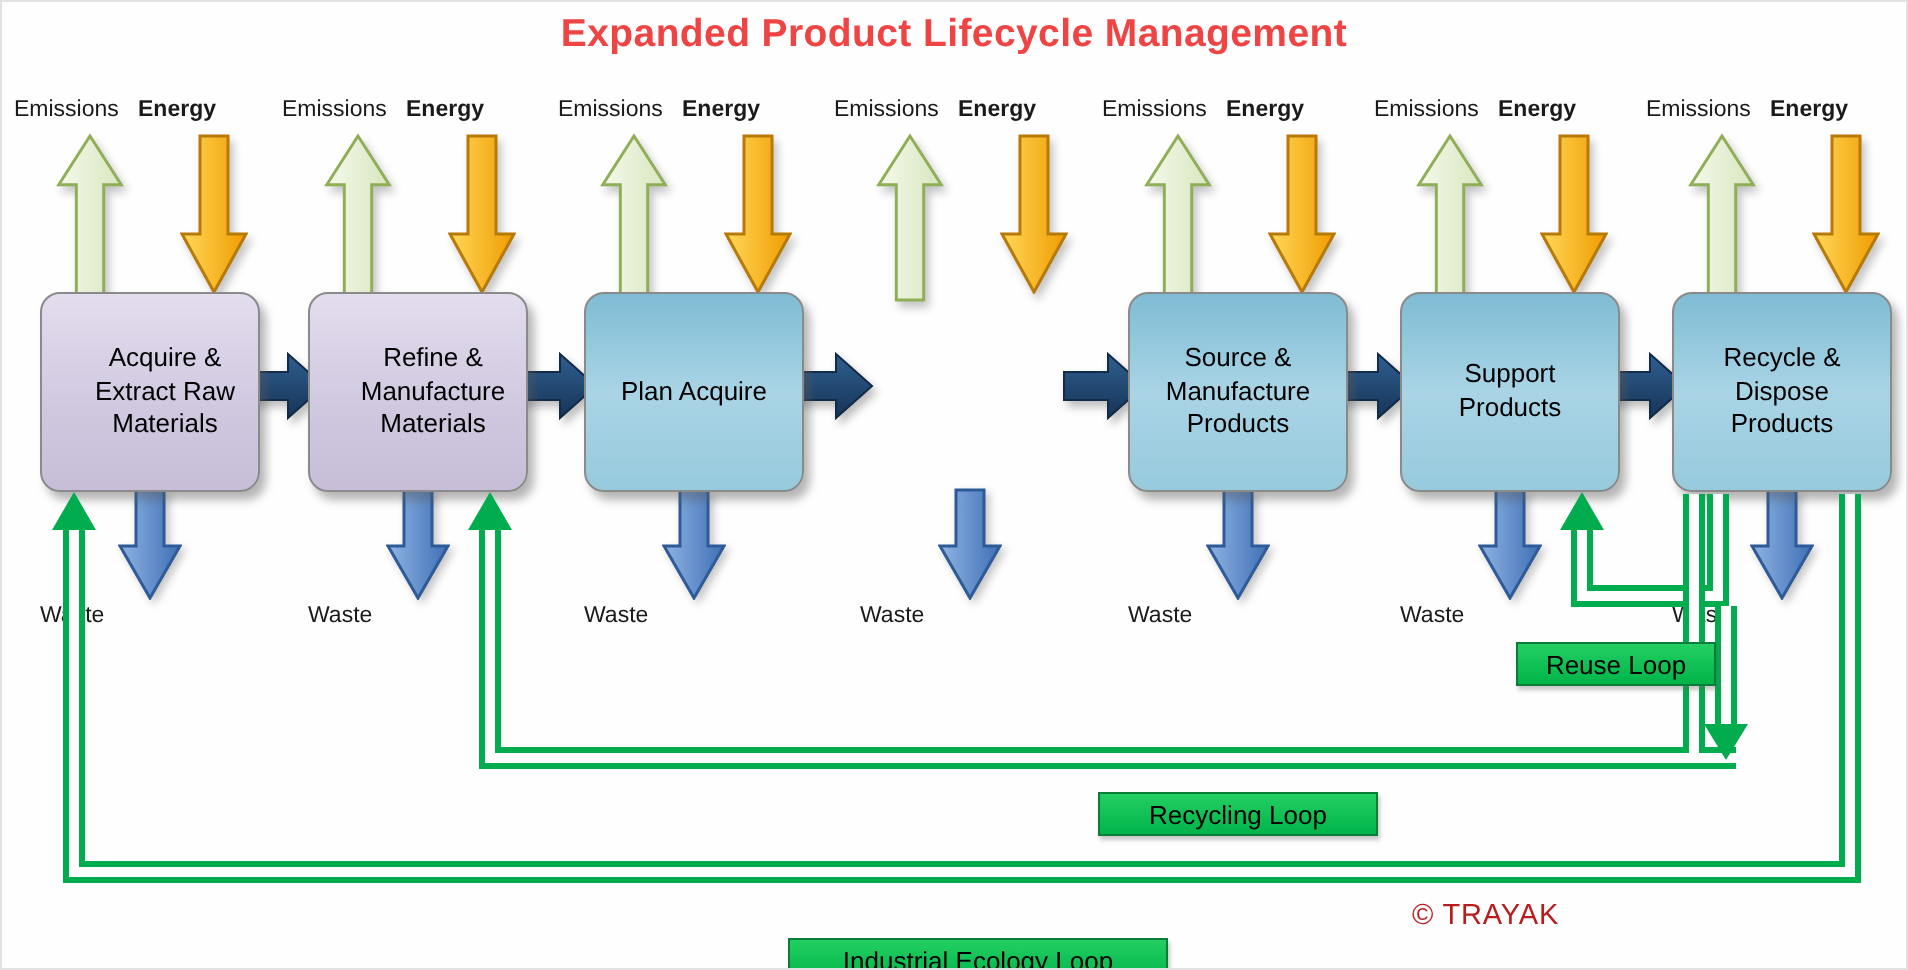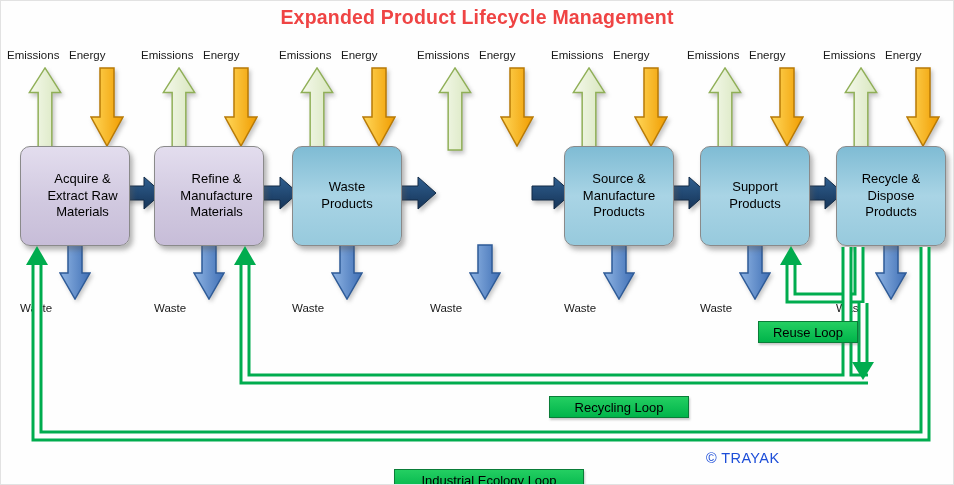--- a/index.html
+++ b/index.html
@@ -8,21 +8,21 @@
     background:#fefefe;border:1px solid #e2e2e2;box-sizing:border-box;
     font-family:"Liberation Sans","DejaVu Sans",sans-serif;color:#111;
   }
   .title{
     position:absolute;top:5px;left:0;width:100%;text-align:center;
     font-size:19.5px;font-weight:600;color:#ef4444;letter-spacing:.2px;
   }
   .col{position:absolute;top:48px;width:136px;height:280px;}
   .lbl{position:absolute;font-size:11.5px;color:#1a1a1a;white-space:nowrap;}
   .emis-lbl{left:0;top:0;width:78px;}
-  .engy-lbl{left:62px;top:0;width:74px;}
+  .engy-lbl{left:62px;top:0;width:74px;font-weight:bold;}
   .waste-lbl{left:13px;top:253px;width:110px;}
   .emis-arrow{position:absolute;left:21px;top:18px;width:34px;height:84px;z-index:1;
     filter:drop-shadow(2px 3px 2px rgba(110,110,110,.40));}
   .engy-arrow{position:absolute;left:83px;top:18px;width:34px;height:80px;z-index:1;
     filter:drop-shadow(2px 3px 2px rgba(110,110,110,.40));}
   .waste-arrow{position:absolute;left:52px;top:195px;width:32px;height:56px;z-index:1;
     filter:drop-shadow(2px 2px 2px rgba(110,110,110,.40));}
   .box{
     position:absolute;left:13px;top:97px;width:110px;height:100px;z-index:2;
     border:1px solid #8a8a8a;border-radius:10px;box-sizing:border-box;
@@ -39,21 +39,21 @@
   .loop-label{
     position:absolute;z-index:4;height:22px;line-height:22px;text-align:center;
     font-size:13px;color:#000;
     background:linear-gradient(180deg,#24CF62 0%,#00B44A 100%);
     border:1px solid #0A7D38;box-sizing:border-box;
     box-shadow:1px 2px 2px rgba(100,100,100,.35);
   }
   .lbl-reuse{left:757px;top:320px;width:100px;}
   .lbl-recycle{left:548px;top:395px;width:140px;}
   .lbl-ecology{left:393px;top:448px;width:190px;margin-top:20px;}
-  .credit{position:absolute;left:705px;top:449px;z-index:4;font-size:14.5px;color:#1d4ed8;letter-spacing:.4px;}
+  .credit{position:absolute;left:705px;top:449px;z-index:4;font-size:14.5px;color:#b91c1c;letter-spacing:.4px;}
 </style>
 </head>
 <body>
 
 <div class="canvas">
 
   <svg width="0" height="0" style="position:absolute" aria-hidden="true">
     <defs>
       <linearGradient id="gEmis" x1="0" y1="0" x2="1" y2="0">
         <stop offset="0" stop-color="#F5F9EC"></stop>
@@ -134,21 +134,21 @@
   <div class="col" style="left:278px">
     <span class="lbl emis-lbl">Emissions</span>
     <span class="lbl engy-lbl">Energy</span>
     <svg class="emis-arrow" viewBox="0 0 34 86">
         <path d="M17,1 L33,26 L24,26 L24,85 L10,85 L10,26 L1,26 Z" fill="url(#gEmis)" stroke="#8FAF56" stroke-width="1.5"></path>
       </svg>
     <svg class="engy-arrow" viewBox="0 0 34 80">
         <path d="M10,1 L24,1 L24,50 L33,50 L17,79 L1,50 L10,50 Z" fill="url(#gGold)" stroke="#B87A06" stroke-width="1.5"></path>
       </svg>
     <div class="box blu">
-        <span>Waste Products</span>
+        <span>Plan Acquire</span>
       </div>
     <svg class="waste-arrow" viewBox="0 0 32 56">
         <path d="M9,1 L23,1 L23,29 L31,29 L16,55 L1,29 L9,29 Z" fill="url(#gBlue)" stroke="#2E5B98" stroke-width="1.5"></path>
       </svg>
     <span class="lbl waste-lbl">Waste</span>
   </div>
 
   <div class="col" style="left:416px">
     <span class="lbl emis-lbl">Emissions</span>
     <span class="lbl engy-lbl">Energy</span>

